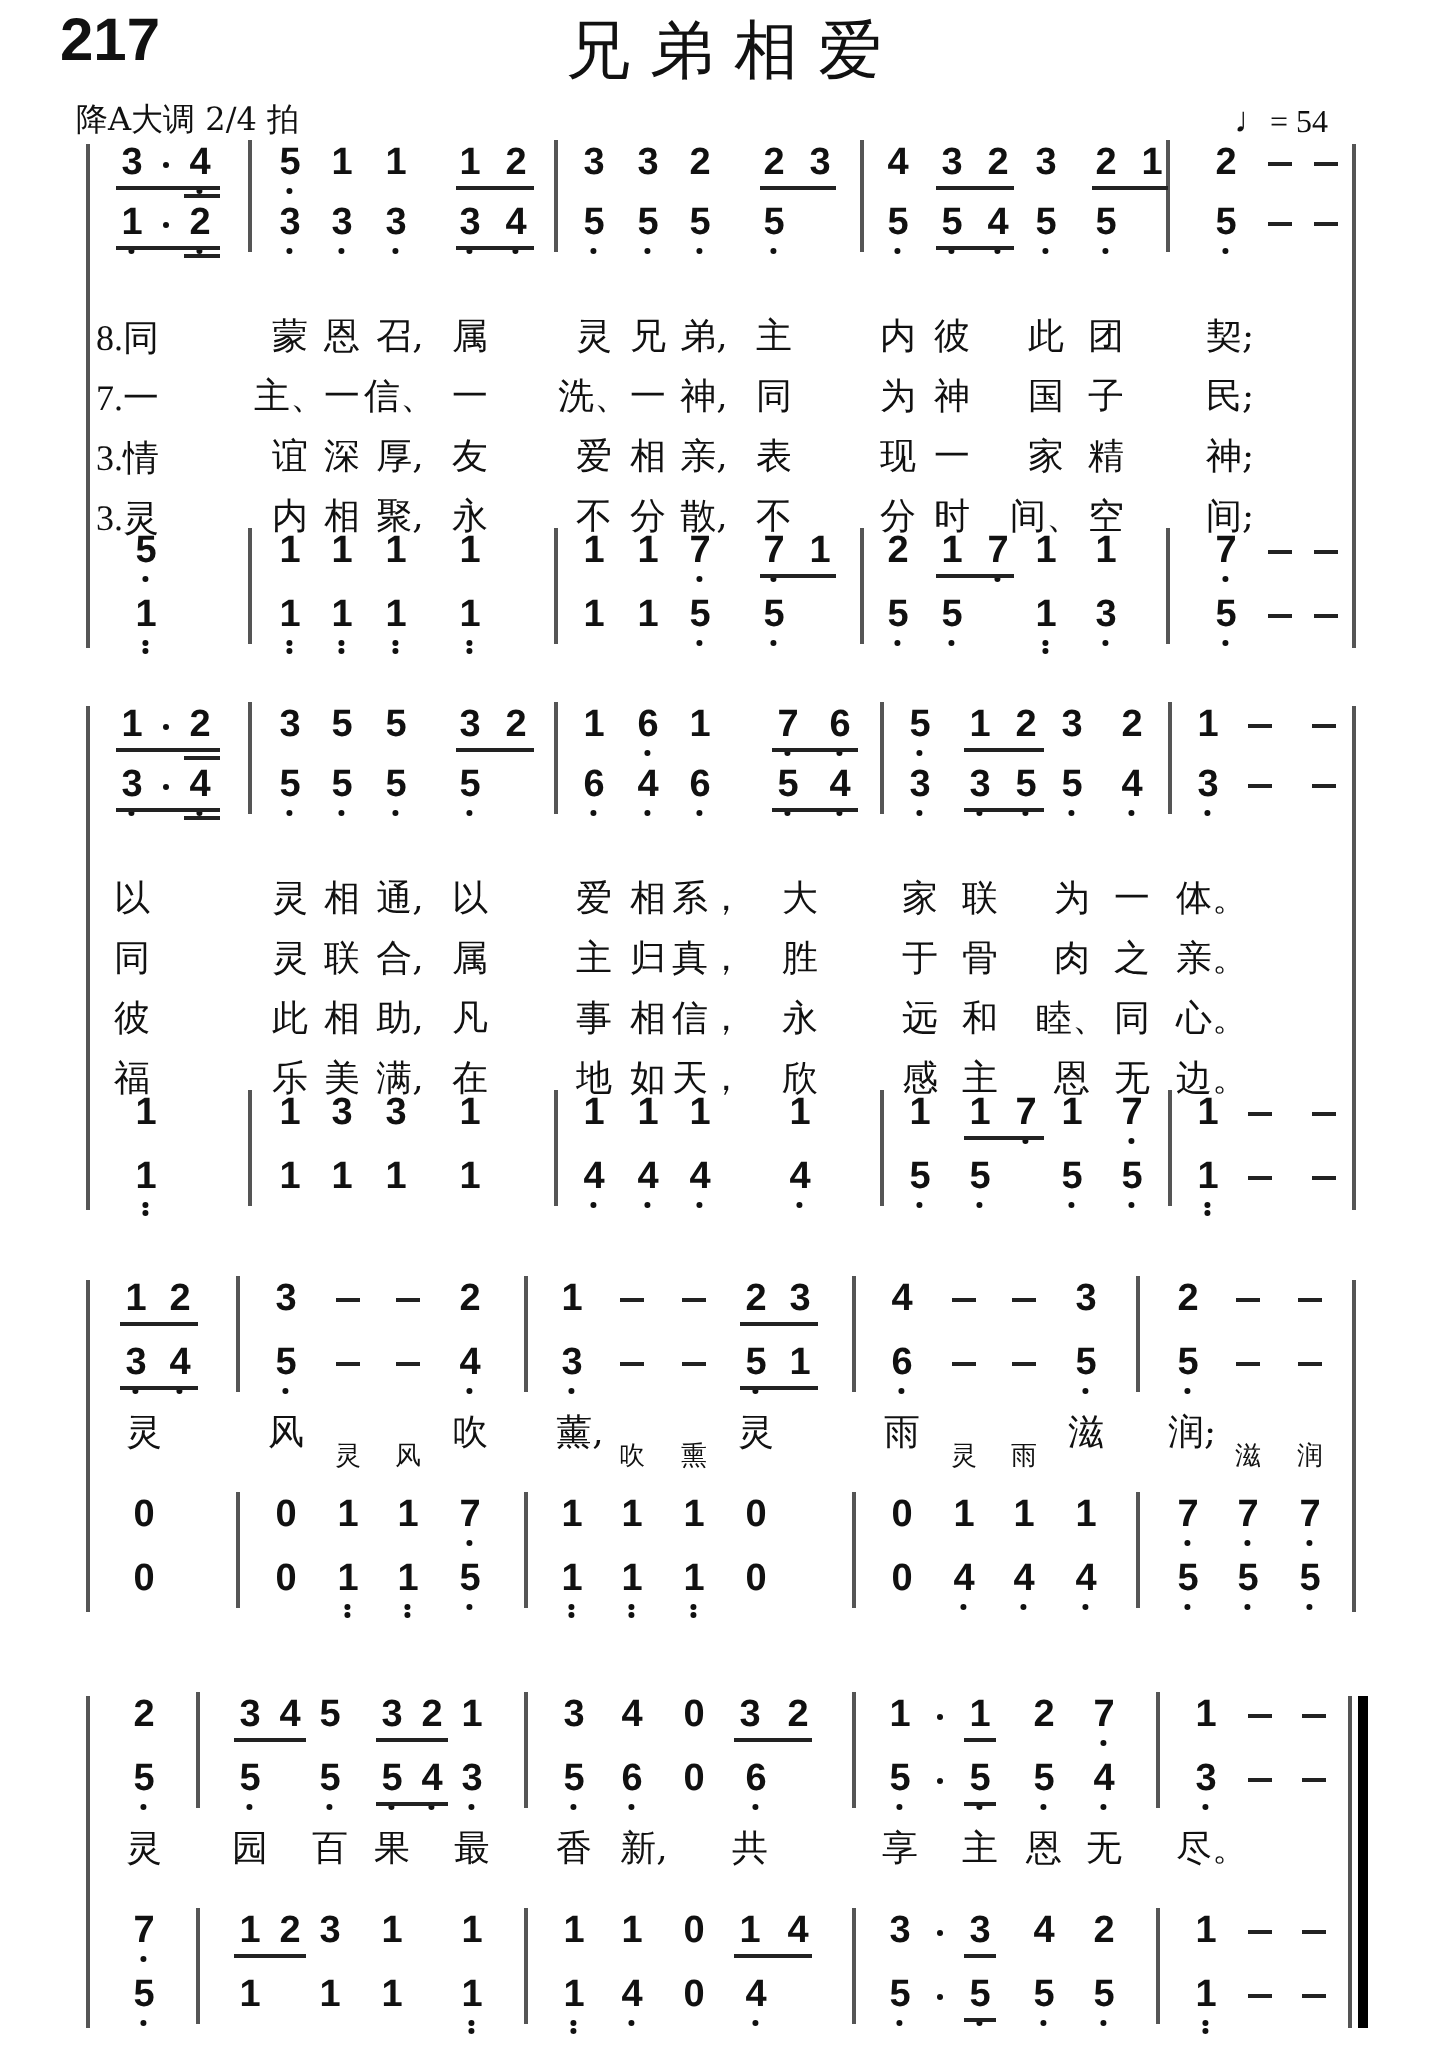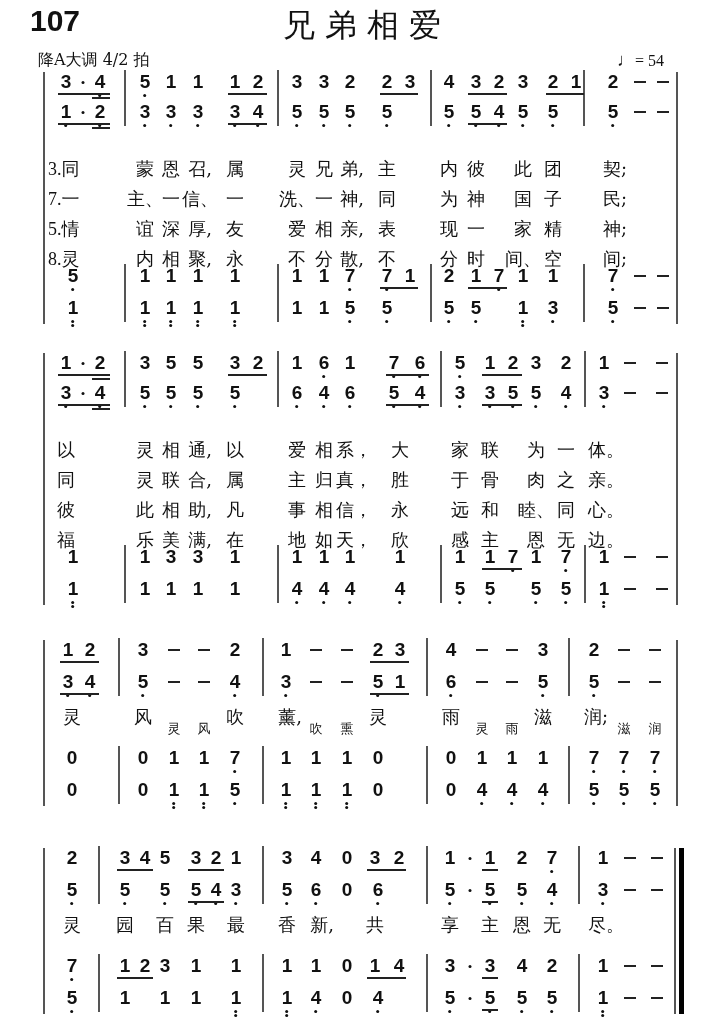--- a/index.html
+++ b/index.html
@@ -19,23 +19,23 @@
   .dash{position:absolute;width:12px;height:2px;background:#222;transform:translateX(-50%);}
   .ul{position:absolute;height:1.5px;background:#222;}
   .ly{position:absolute;font-family:"DejaVu Serif",serif;font-size:18px;transform:translateX(-50%);white-space:nowrap;line-height:1;}
   .ly.small{font-size:13px;}
   .vnum{position:absolute;font-family:"Liberation Serif",serif;font-size:18px;line-height:1;}
   .aug{position:absolute;width:3px;height:3px;border-radius:50%;background:#111;transform:translateX(-50%);}
 </style>
 </head>
 <body>
 
-<div class="hdr-num">107</div>
+<div class="hdr-num">217</div>
 <div class="hdr-title">兄弟相爱</div>
-<div class="hdr-key">降A大调   4/2 拍</div>
+<div class="hdr-key">降A大调   2/4 拍</div>
 <div class="hdr-tempo">
   <span class="qn">♩</span><span>= 54</span>
 </div>
 
 <div id="score">
     <div class="system" style="top: 72px;">
       <div class="bar thin" style="left: 43px; top: 0px; height: 252px;"></div>
       <div class="bar thin" style="left: 124px; top: -2px; height: 56px;"></div>
       <div class="bar thin" style="left: 124px; top: 192px; height: 58px;"></div>
       <div class="bar thin" style="left: 277px; top: -2px; height: 56px;"></div>
@@ -126,21 +126,21 @@
       <div class="ul" style="left: 380px; width: 38px; top: 21px;"></div>
       <div class="ul" style="left: 468px; width: 39px; top: 21px;"></div>
       <div class="ul" style="left: 546px; width: 38px; top: 21px;"></div>
       <div class="ul" style="left: 92px; width: 18px; top: 25px;"></div>
       <div class="ul" style="left: 58px; width: 52px; top: 51px;"></div>
       <div class="ul" style="left: 92px; width: 18px; top: 55px;"></div>
       <div class="ul" style="left: 228px; width: 39px; top: 51px;"></div>
       <div class="ul" style="left: 468px; width: 39px; top: 51px;"></div>
       <div class="ul" style="left: 380px; width: 38px; top: 215px;"></div>
       <div class="ul" style="left: 468px; width: 39px; top: 215px;"></div>
-      <div class="vnum" style="left: 48px; top: 88px;">3.同</div>
+      <div class="vnum" style="left: 48px; top: 88px;">8.同</div>
       <div class="ly" style="left: 145px; top: 88px;">蒙</div>
       <div class="ly" style="left: 171px; top: 88px;">恩</div>
       <div class="ly" style="left: 200px; top: 88px;">召,</div>
       <div class="ly" style="left: 235px; top: 88px;">属</div>
       <div class="ly" style="left: 297px; top: 88px;">灵</div>
       <div class="ly" style="left: 324px; top: 88px;">兄</div>
       <div class="ly" style="left: 352px; top: 88px;">弟,</div>
       <div class="ly" style="left: 387px; top: 88px;">主</div>
       <div class="ly" style="left: 449px; top: 88px;">内</div>
       <div class="ly" style="left: 476px; top: 88px;">彼</div>
@@ -154,35 +154,35 @@
       <div class="ly" style="left: 235px; top: 118px;">一</div>
       <div class="ly" style="left: 297px; top: 118px;">洗、</div>
       <div class="ly" style="left: 324px; top: 118px;">一</div>
       <div class="ly" style="left: 352px; top: 118px;">神,</div>
       <div class="ly" style="left: 387px; top: 118px;">同</div>
       <div class="ly" style="left: 449px; top: 118px;">为</div>
       <div class="ly" style="left: 476px; top: 118px;">神</div>
       <div class="ly" style="left: 523px; top: 118px;">国</div>
       <div class="ly" style="left: 553px; top: 118px;">子</div>
       <div class="ly" style="left: 615px; top: 118px;">民;</div>
-      <div class="vnum" style="left: 48px; top: 148px;">5.情</div>
+      <div class="vnum" style="left: 48px; top: 148px;">3.情</div>
       <div class="ly" style="left: 145px; top: 148px;">谊</div>
       <div class="ly" style="left: 171px; top: 148px;">深</div>
       <div class="ly" style="left: 200px; top: 148px;">厚,</div>
       <div class="ly" style="left: 235px; top: 148px;">友</div>
       <div class="ly" style="left: 297px; top: 148px;">爱</div>
       <div class="ly" style="left: 324px; top: 148px;">相</div>
       <div class="ly" style="left: 352px; top: 148px;">亲,</div>
       <div class="ly" style="left: 387px; top: 148px;">表</div>
       <div class="ly" style="left: 449px; top: 148px;">现</div>
       <div class="ly" style="left: 476px; top: 148px;">一</div>
       <div class="ly" style="left: 523px; top: 148px;">家</div>
       <div class="ly" style="left: 553px; top: 148px;">精</div>
       <div class="ly" style="left: 615px; top: 148px;">神;</div>
-      <div class="vnum" style="left: 48px; top: 178px;">8.灵</div>
+      <div class="vnum" style="left: 48px; top: 178px;">3.灵</div>
       <div class="ly" style="left: 145px; top: 178px;">内</div>
       <div class="ly" style="left: 171px; top: 178px;">相</div>
       <div class="ly" style="left: 200px; top: 178px;">聚,</div>
       <div class="ly" style="left: 235px; top: 178px;">永</div>
       <div class="ly" style="left: 297px; top: 178px;">不</div>
       <div class="ly" style="left: 324px; top: 178px;">分</div>
       <div class="ly" style="left: 352px; top: 178px;">散,</div>
       <div class="ly" style="left: 387px; top: 178px;">不</div>
       <div class="ly" style="left: 449px; top: 178px;">分</div>
       <div class="ly" style="left: 476px; top: 178px;">时</div>

